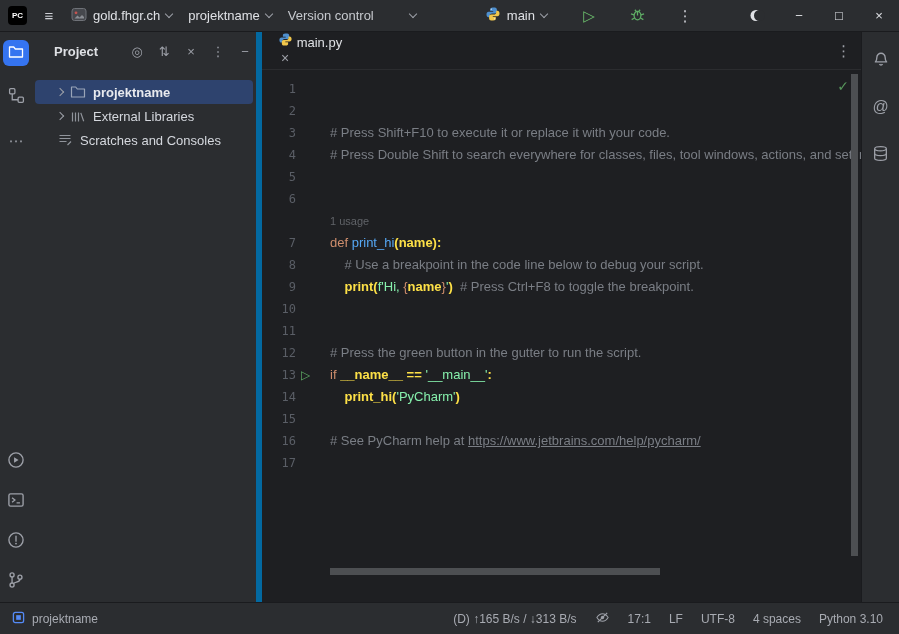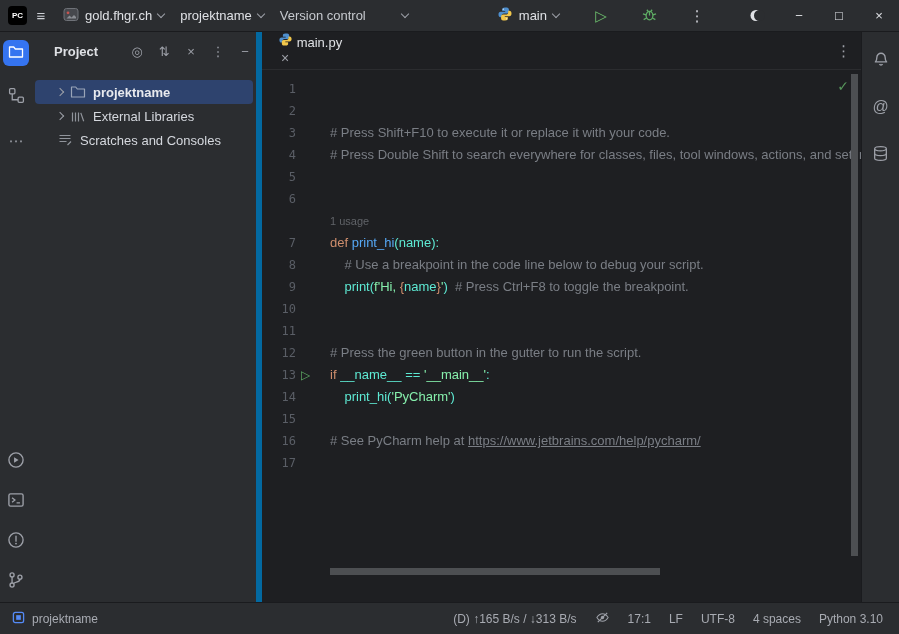--- a/index.html
+++ b/index.html
@@ -2,28 +2,28 @@
 <html><head>
 <meta charset="utf-8">
 <style>
   *{margin:0;padding:0;box-sizing:border-box;font-family:"Liberation Sans",sans-serif;}
   html,body{width:899px;height:634px;background:#1e1f22;overflow:hidden;}
   button{background:none;border:none;color:inherit;font:inherit;cursor:default;display:flex;align-items:center;}
   .app{position:relative;width:899px;height:634px;color:#dfe1e5;font-size:13px;}
 
   
   .titlebar{position:absolute;top:0;left:0;right:0;height:32px;background:#2b2d30;display:flex;align-items:center;padding-left:8px;border-bottom:1px solid #1a1b1e;}
-  .logo{width:19px;height:19px;background:#000;border-radius:4px;display:flex;align-items:center;justify-content:center;font-size:8px;font-weight:bold;color:#fff;margin-right:0;flex:none;}
+  .logo{width:19px;height:19px;background:#000;border-radius:4px;display:flex;align-items:center;justify-content:center;font-size:8px;font-weight:bold;color:#fff;margin-right:8px;flex:none;}
   .tb-btn{height:26px;min-width:28px;justify-content:center;color:#ced0d6;font-size:15px;border-radius:4px;}
   .tb-widget{gap:6px;height:26px;padding:0 8px;border-radius:4px;color:#dfe1e5;font-size:13px;}
   .tb-widget.dim{color:#c6c9ce;gap:36px;}
   .chev{display:inline-block;width:6px;height:6px;border-right:1.4px solid #9da0a8;border-bottom:1.4px solid #9da0a8;flex:none;}
   .chev.down{transform:rotate(45deg);margin-top:-4px;}
   .chev.right{transform:rotate(-45deg);}
-  .run-cluster{display:flex;align-items:center;margin-left:auto;margin-right:28px;gap:20px;}
+  .run-cluster{display:flex;align-items:center;margin-left:auto;margin-right:40px;gap:20px;}
   .run-glyph{color:#6cbe6c;font-size:15px;font-family:"DejaVu Sans",sans-serif;}
   .win-controls{display:flex;height:32px;}
   .win-btn{width:40px;height:32px;justify-content:center;color:#dfe1e5;font-size:13px;}
   .crescent{width:11px;height:11px;border-radius:50%;background:#2b2d30;box-shadow:-3.5px 0 0 0 #dfe1e5;}
 
   
   .left-strip{position:absolute;left:0;top:32px;bottom:32px;width:32px;background:#2b2d30;display:flex;flex-direction:column;align-items:center;padding-top:8px;gap:18px;}
   .strip-btn{width:26px;height:26px;border-radius:6px;justify-content:center;color:#9da0a8;font-size:15px;flex:none;}
   .strip-btn.active{background:#3574f0;color:#fff;}
   .strip-bottom{margin-top:auto;display:flex;flex-direction:column;gap:14px;align-items:center;padding-bottom:8px;}
@@ -49,21 +49,21 @@
   .tab-kebab{margin-left:auto;color:#9da0a8;font-size:15px;}
   .editor-body{position:relative;flex:1;overflow:hidden;padding-top:8px;font-family:"DejaVu Sans Mono",monospace;font-size:13px;}
   .code-row{display:flex;height:22px;line-height:22px;white-space:pre;}
   .lnum{width:34px;text-align:right;color:#5a5e66;flex:none;font-size:12px;font-family:"DejaVu Sans Mono",monospace;}
   .gut{width:34px;flex:none;display:flex;align-items:center;padding-left:5px;}
   .run-arrow{color:#5fad65;font-size:12px;font-family:"DejaVu Sans",sans-serif;}
   .code{flex:1;overflow:hidden;}
   .tok-comment{color:#7a7e85;}
   .tok-keyword{color:#cf8e6d;}
   .tok-string{color:#86efac;}
-  .tok-plain{color:#5eead4;}
+  .tok-plain{color:#fde047;font-weight:bold;}
   .tok-func{color:#56a8f5;}
   .tok-brace{color:#cf8e6d;}
   .tok-link{color:#7a7e85;text-decoration:underline;}
   .inlay-text{font-family:"Liberation Sans",sans-serif;font-size:11px;color:#606368;}
   .check{position:absolute;top:8px;right:12px;color:#57965c;font-size:14px;font-family:"DejaVu Sans",sans-serif;}
   .vscroll{position:absolute;top:4px;right:3px;width:7px;height:482px;background:#4d4f52;}
   .hscroll{position:absolute;top:498px;left:68px;width:330px;height:7px;background:#4d4f52;}
 
   
   .right-strip{position:absolute;right:0;top:32px;bottom:32px;width:38px;background:#2b2d30;border-left:1px solid #1a1b1e;display:flex;flex-direction:column;align-items:center;padding-top:14px;gap:22px;color:#9da0a8;}

